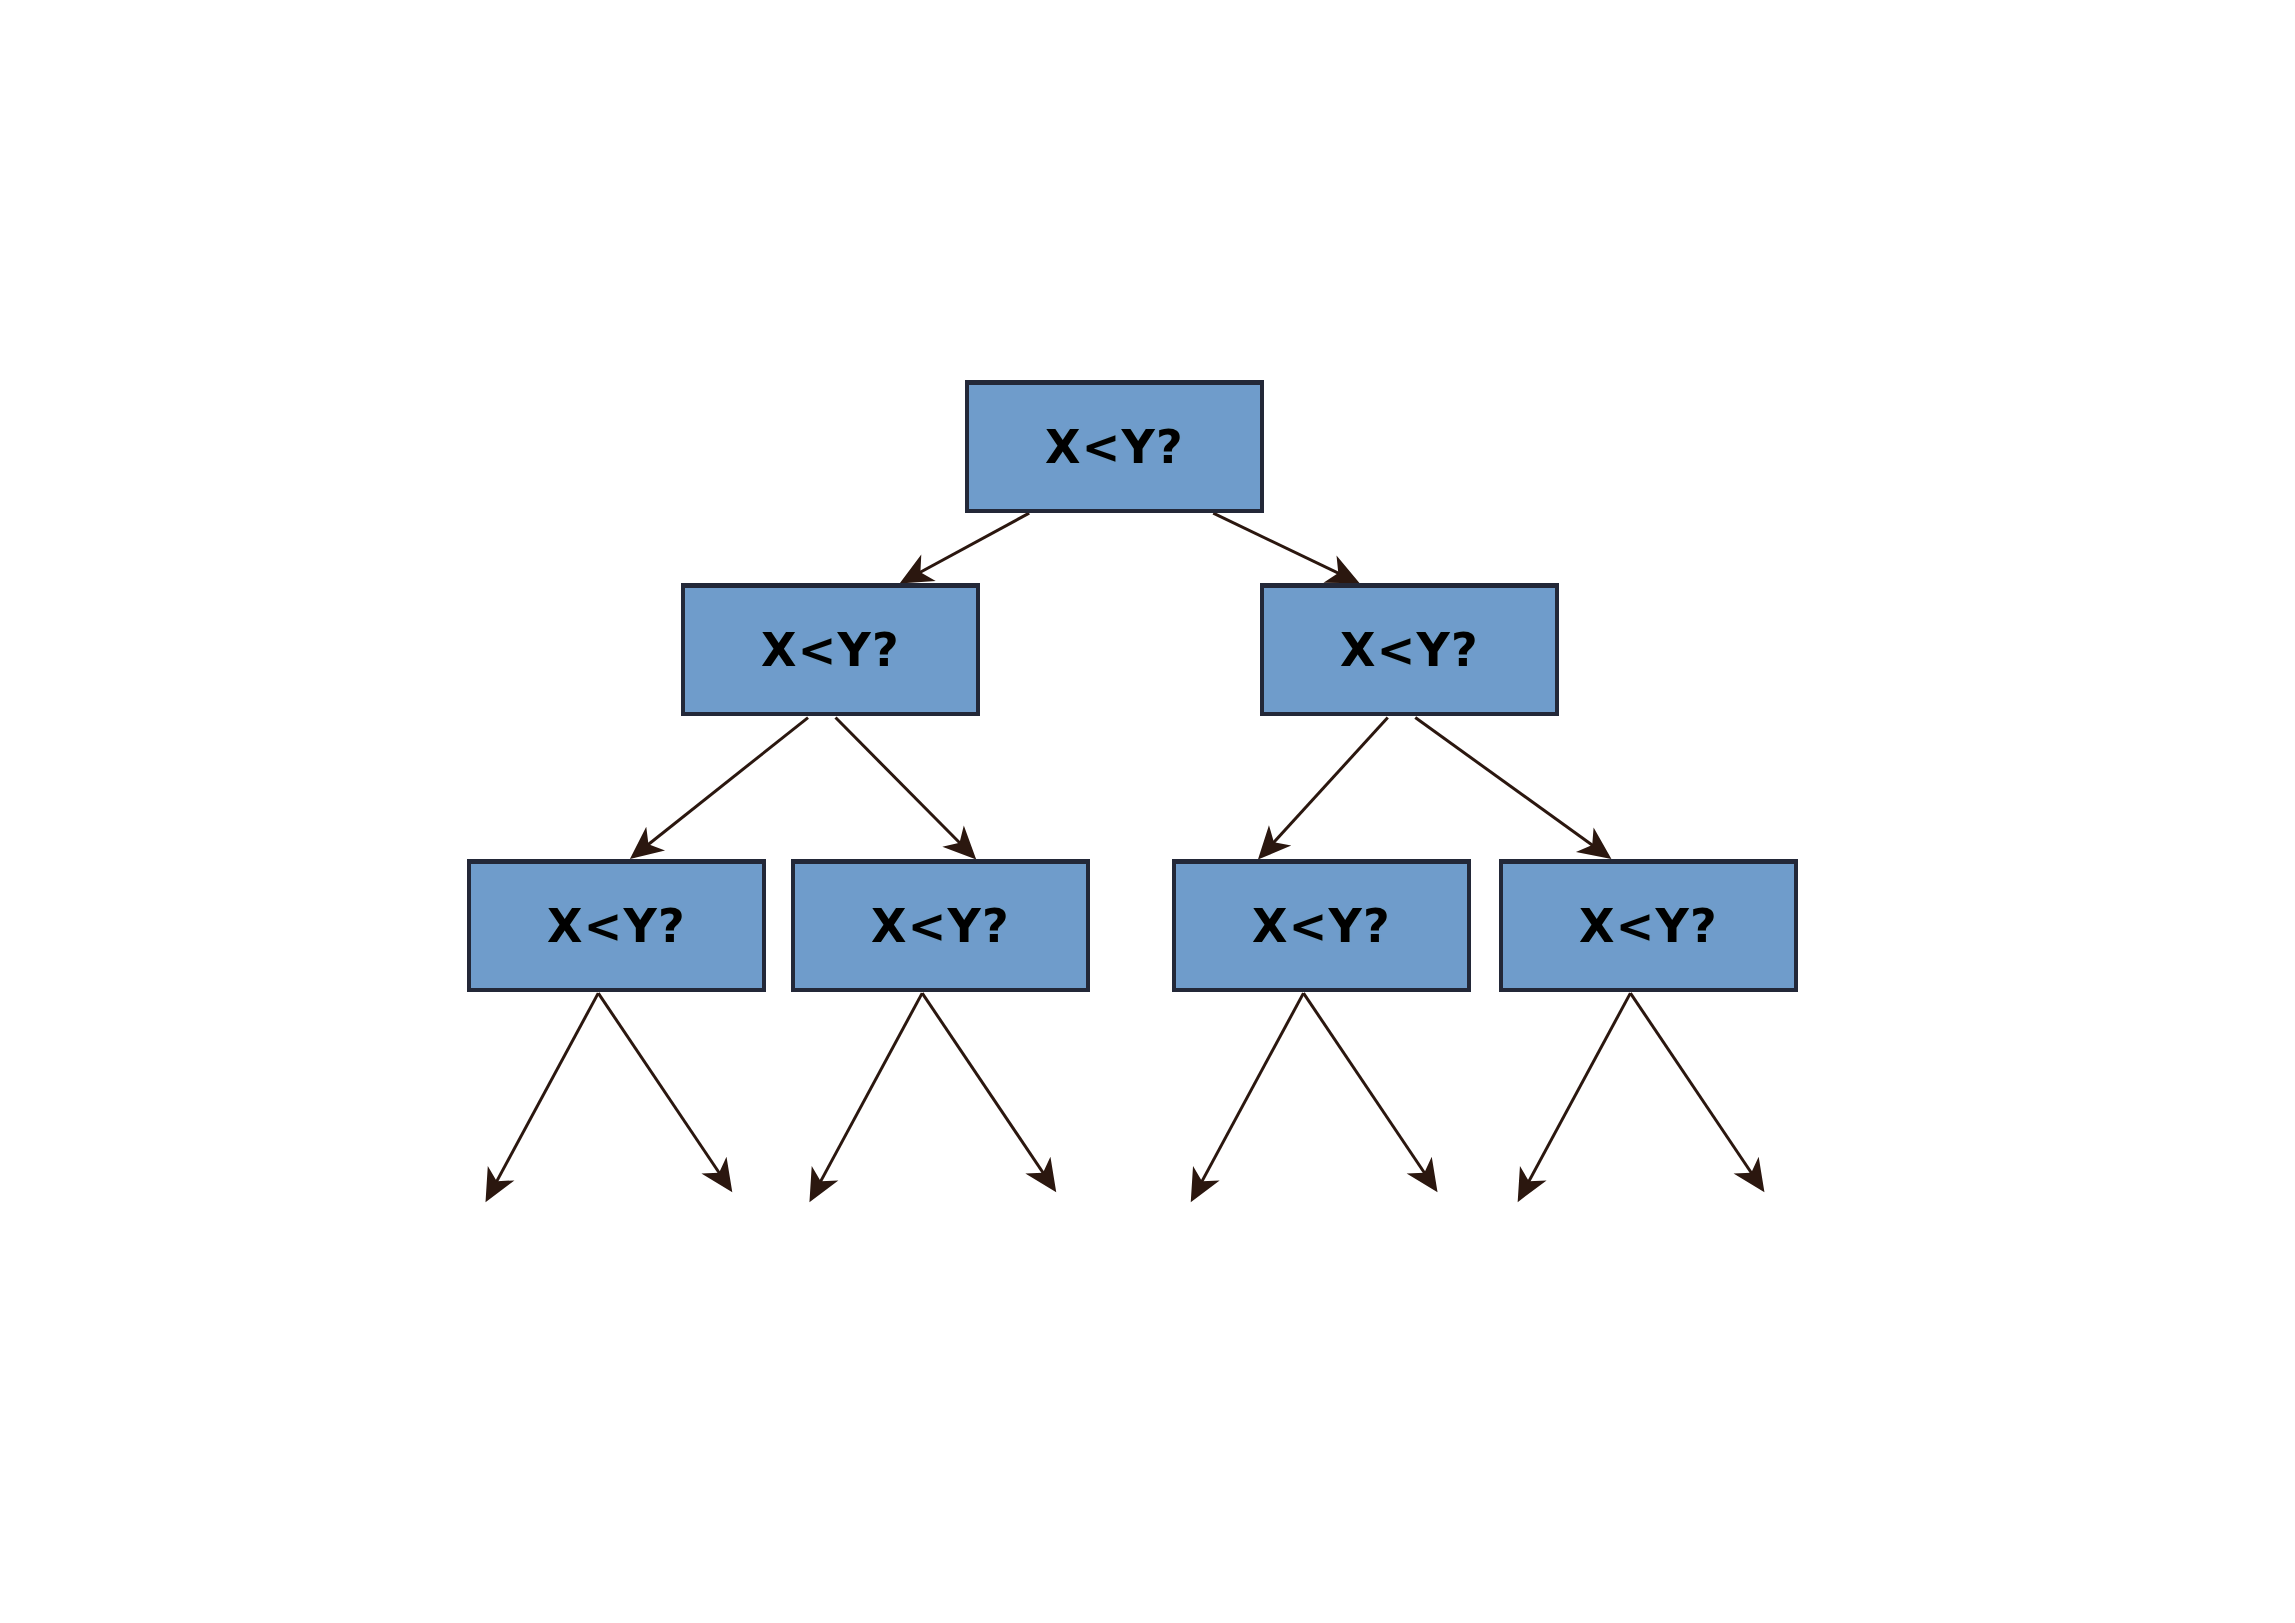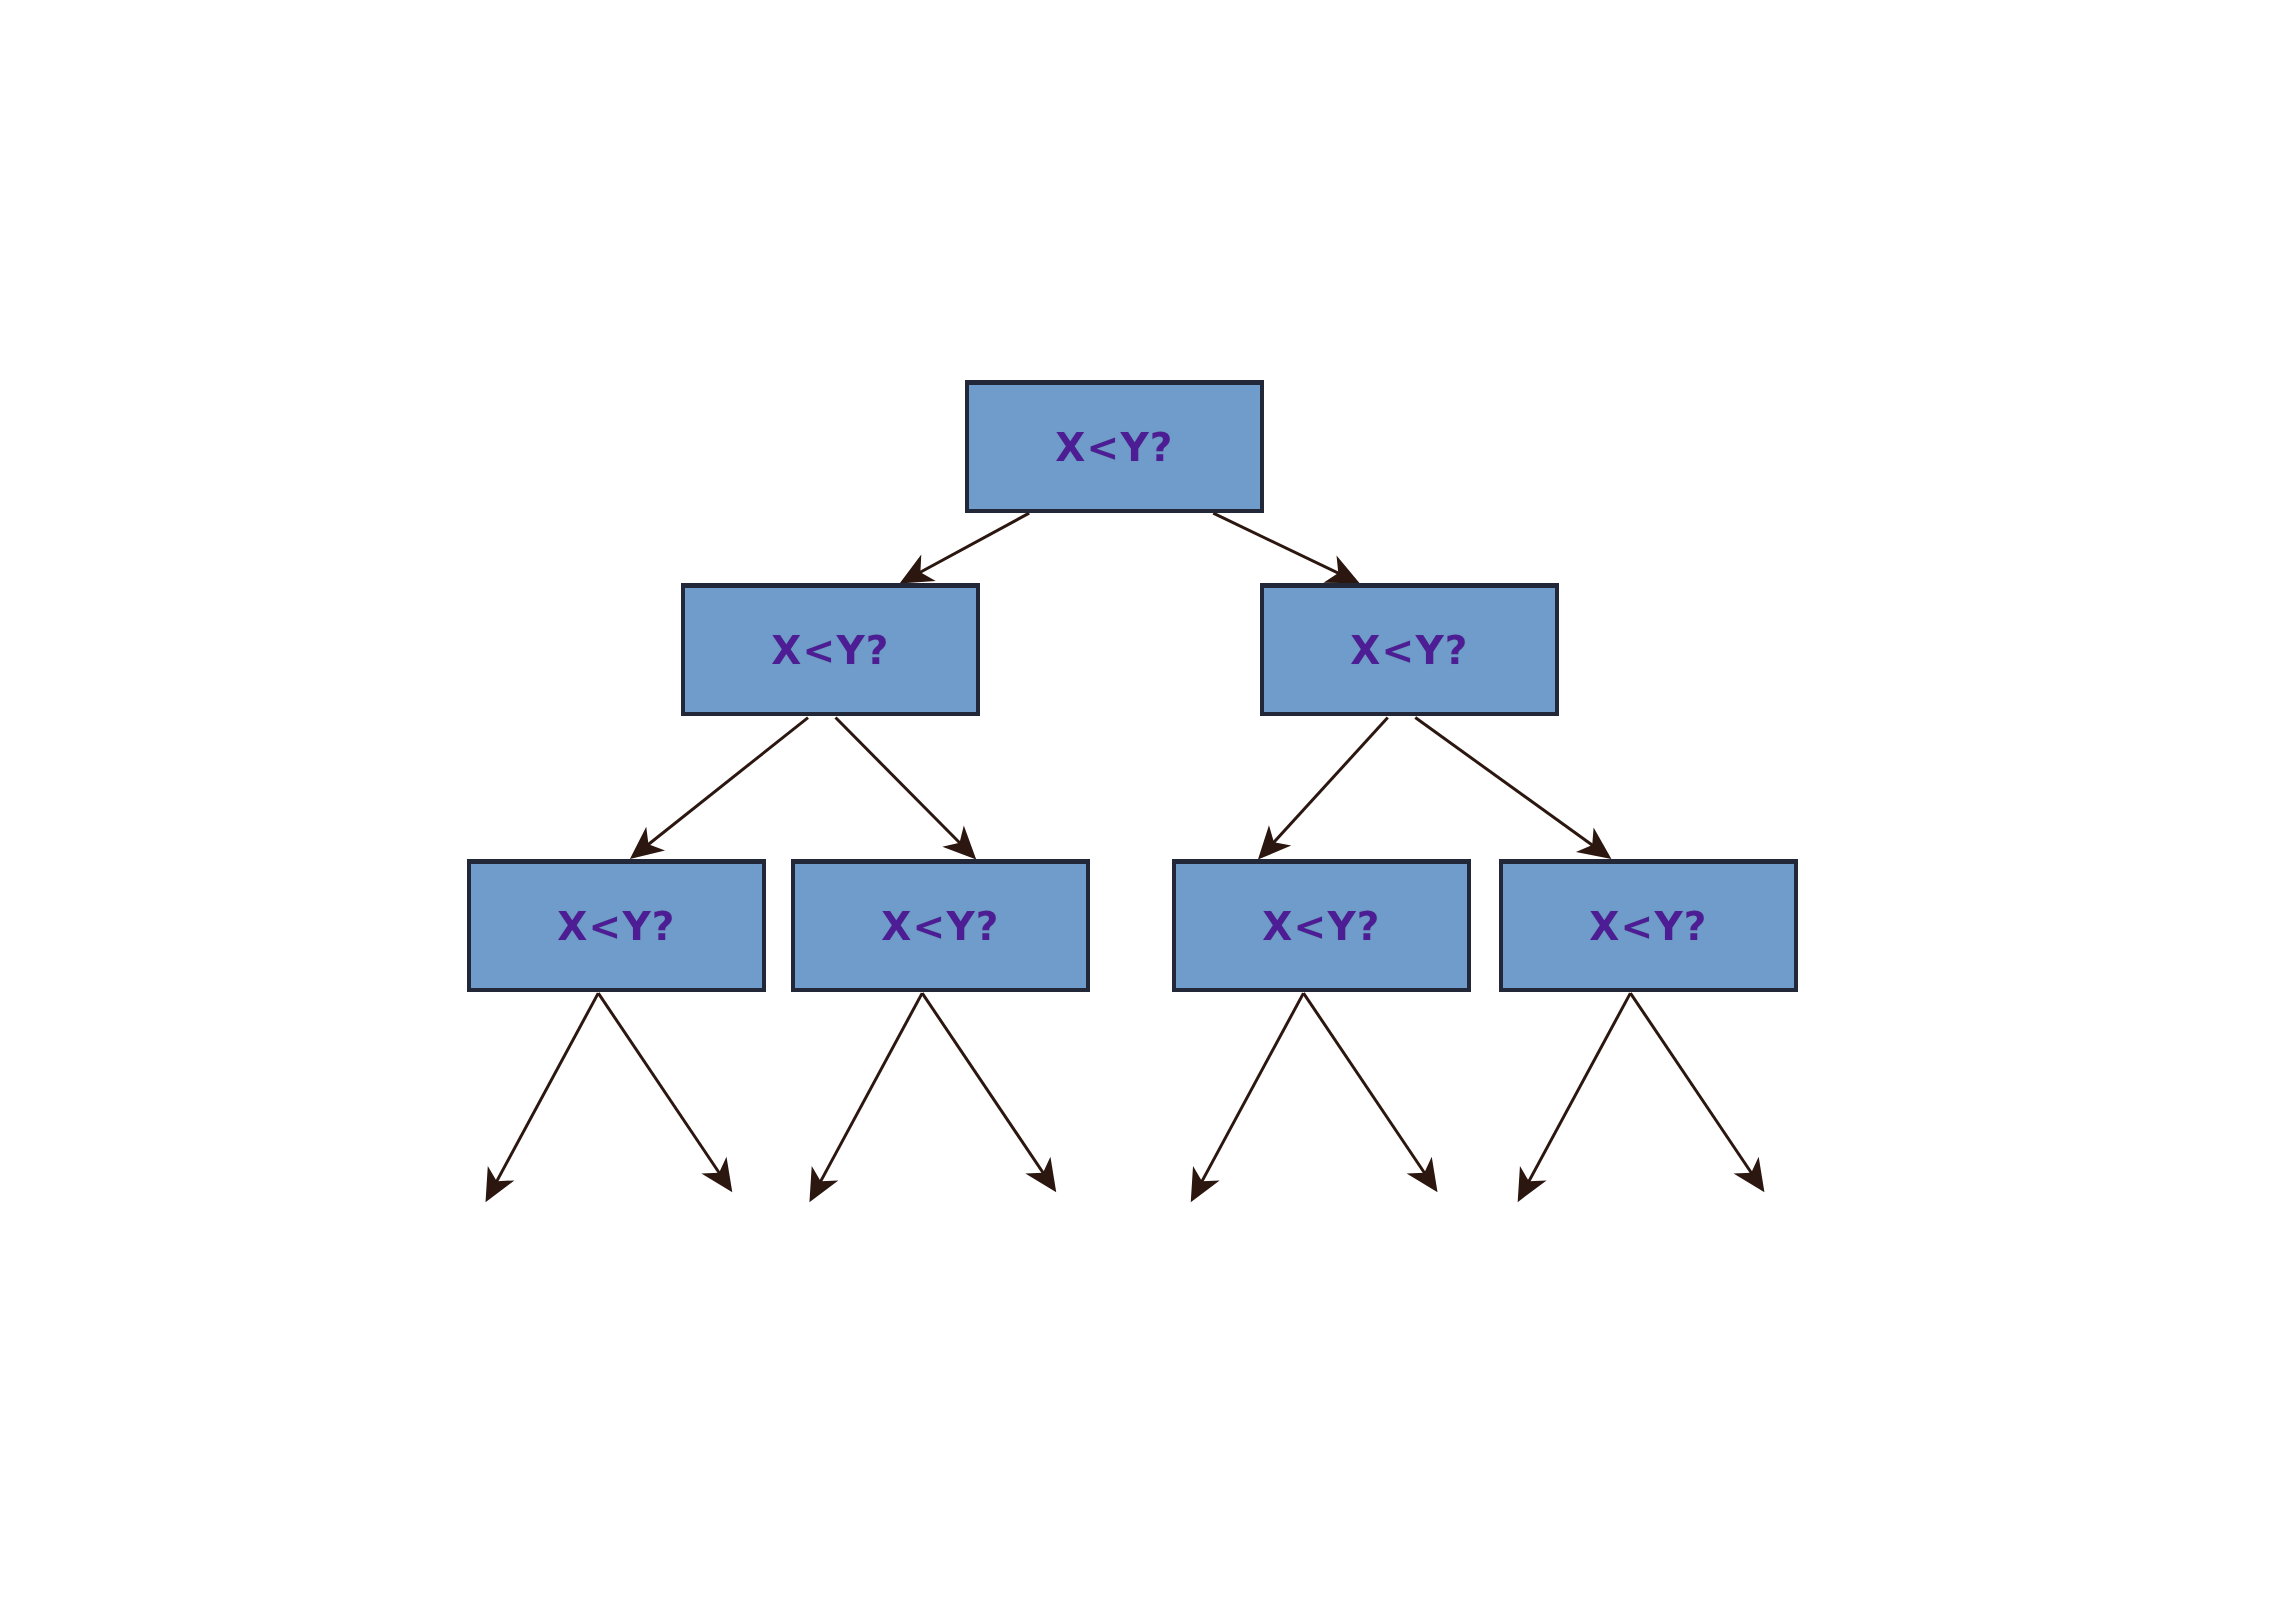--- a/index.html
+++ b/index.html
@@ -30,23 +30,23 @@
     background: #6f9ccb;
     border: 4.2px solid #232838;
     border-top-width: 5.4px;
     box-sizing: border-box;
     display: flex;
     align-items: center;
     justify-content: center;
   }
   .node-label {
     font-weight: bold;
-    font-size: 39px;
+    font-size: 46px;
     letter-spacing: 1.2px;
-    color: #4c1d95;
+    color: #000000;
     text-shadow: 0 0 1.2px rgba(120, 160, 90, 0.35);
     user-select: none;
   }
   
   .n-root { left: 965px; top: 380px; }
   .n-l    { left: 681px; top: 583px; }
   .n-r    { left: 1260px; top: 583px; }
   .n-ll   { left: 467px;  top: 859px; }
   .n-lr   { left: 791px; top: 859px; }
   .n-rl   { left: 1172px; top: 859px; }

